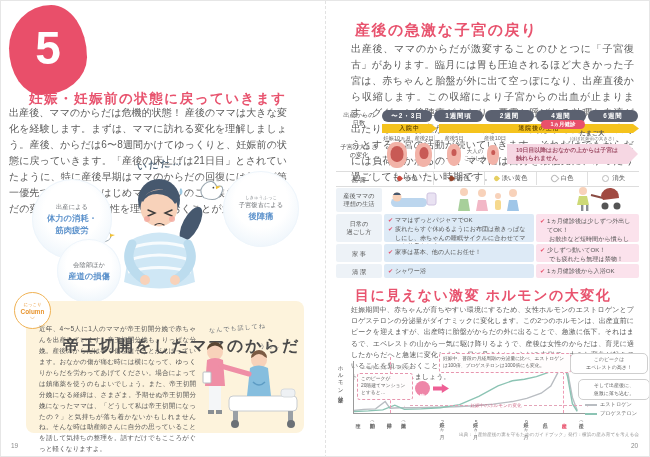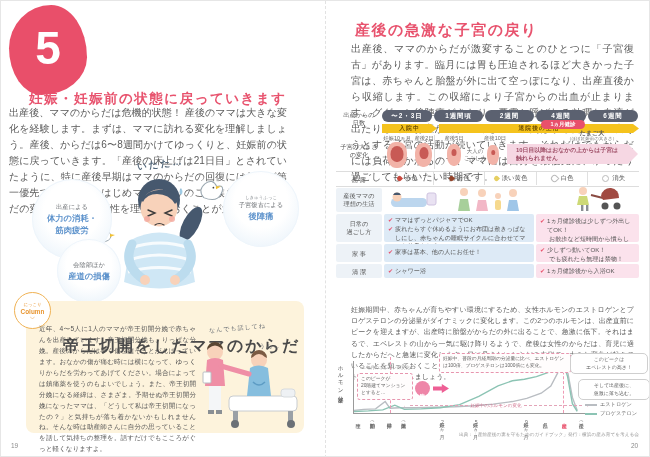--- a/index.html
+++ b/index.html
@@ -314,20 +314,21 @@
         <span>シャワー浴</span>
       </div>
   </div>
   <div class="abs cellpink" style="left:535px;top:263px;width:103px;height:14px;padding:3px 4px;box-sizing:border-box;">
     <div class="item">
         <span class="chk">✔</span>
         <span>1ヵ月健診後から入浴OK</span>
       </div>
   </div>
 
+  <h2 class="abs sec-heading" style="left:350px;top:282px;font-size:14px;">目に見えない激変 ホルモンの大変化</h2>
   <p class="abs body-text" style="left:350px;top:303px;width:283px;font-size:7px;">妊娠期間中、赤ちゃんが育ちやすい環境にするため、女性ホルモンのエストロゲンとプロゲステロンの分泌量がダイナミックに変化します。この2つのホルモンは、出産直前にピークを迎えますが、出産時に胎盤がからだの外に出ることで、急激に低下。それはまるで、エベレストの山から一気に駆け降りるようで、産後は女性のからだは、育児に適したからだへと急速に変化します。目に見えないからだの内側で、大きな変化が起きていることを知っておくことが大切です。このことをパパや周囲の人たちも知り、サポートの必要性を理解しましょう。</p>
 
   <div class="abs ylabel" style="left:336px;top:361px;height:52px;">ホルモン分泌量</div>
   <div class="abs plot" id="plot">
     <svg id="curves" viewBox="0 0 100 100" preserveAspectRatio="none">
         <polyline points="0,95 4,93 9,92 13,78 15,91 19,90 26,90 34,89 42,88 50,86 58,83 66,78 72,72 78,62 82,48 85,22 87,4 89,20 91,70 93,95" fill="none" stroke="#b9bdc2" stroke-width="1.4" vector-effect="non-scaling-stroke"></polyline>
         <polyline points="0,97 6,96 12,94 17,85 21,93 28,92 36,90 44,84 52,68 60,48 66,38 71,35 76,30 81,22 85,10 87,1 89,30 91,82 93,97" fill="none" stroke="#8cc4b4" stroke-width="1.4" vector-effect="non-scaling-stroke"></polyline>
       </svg>
   <div class="vline" style="left: 15%;"></div>
       <div class="vline" style="left: 87%;"></div>

